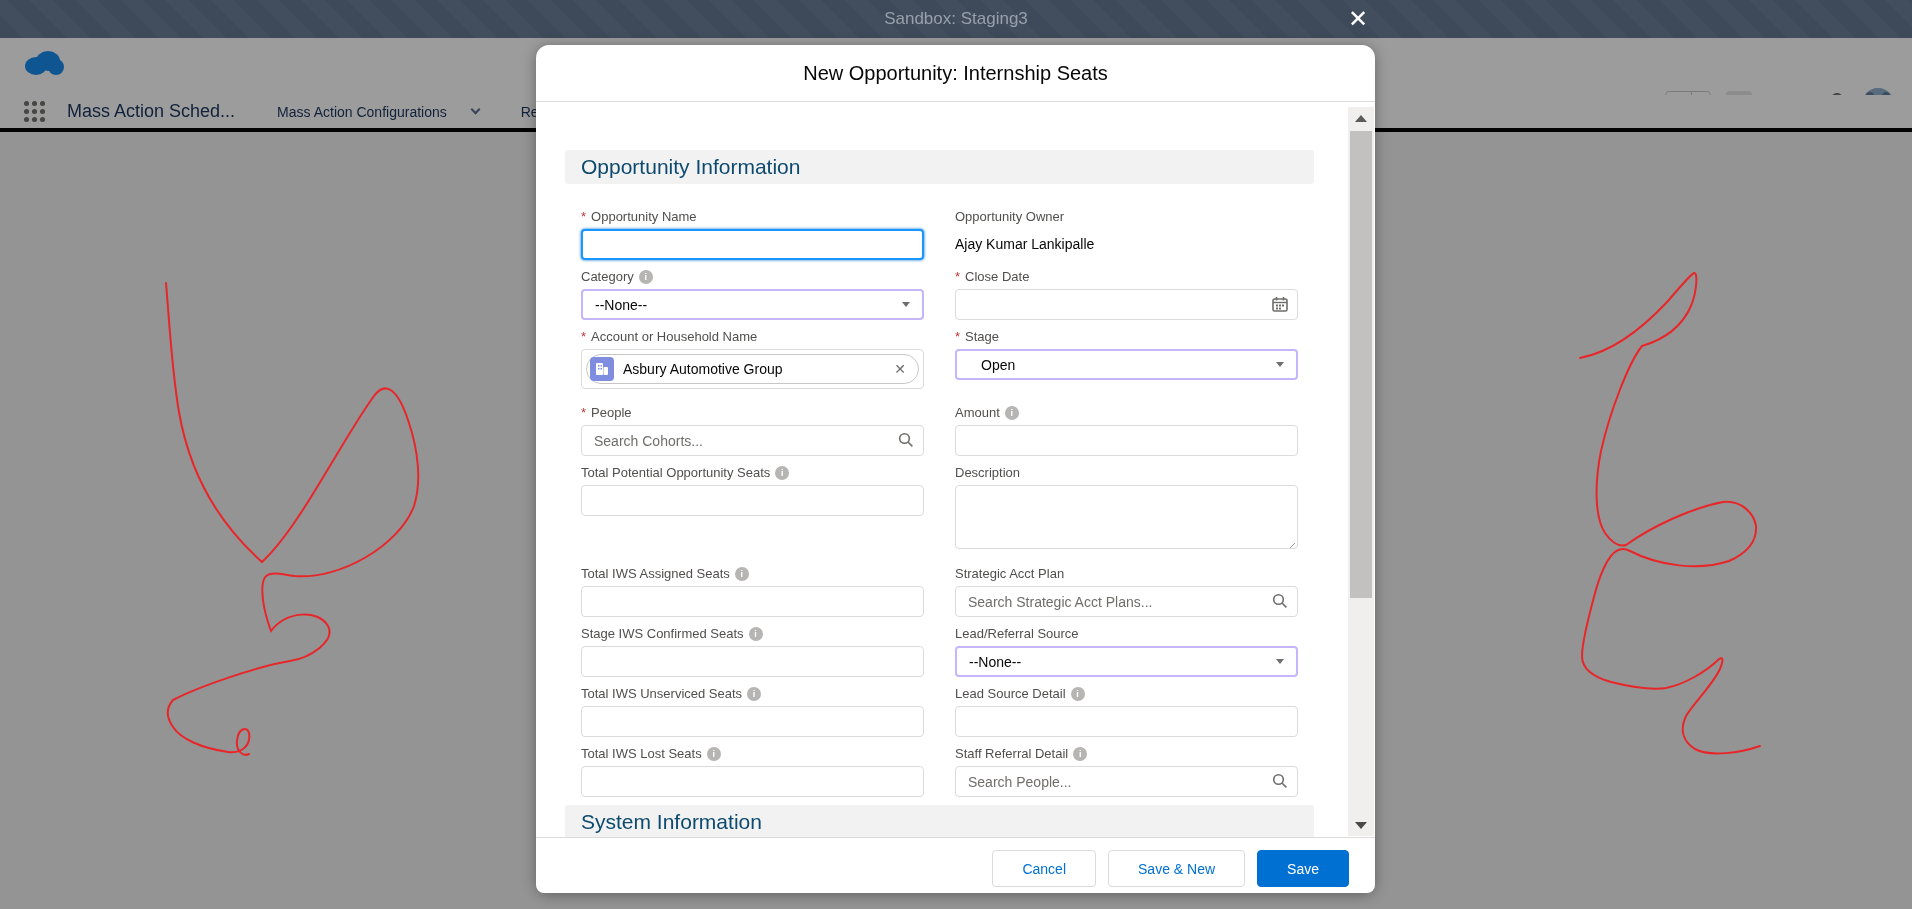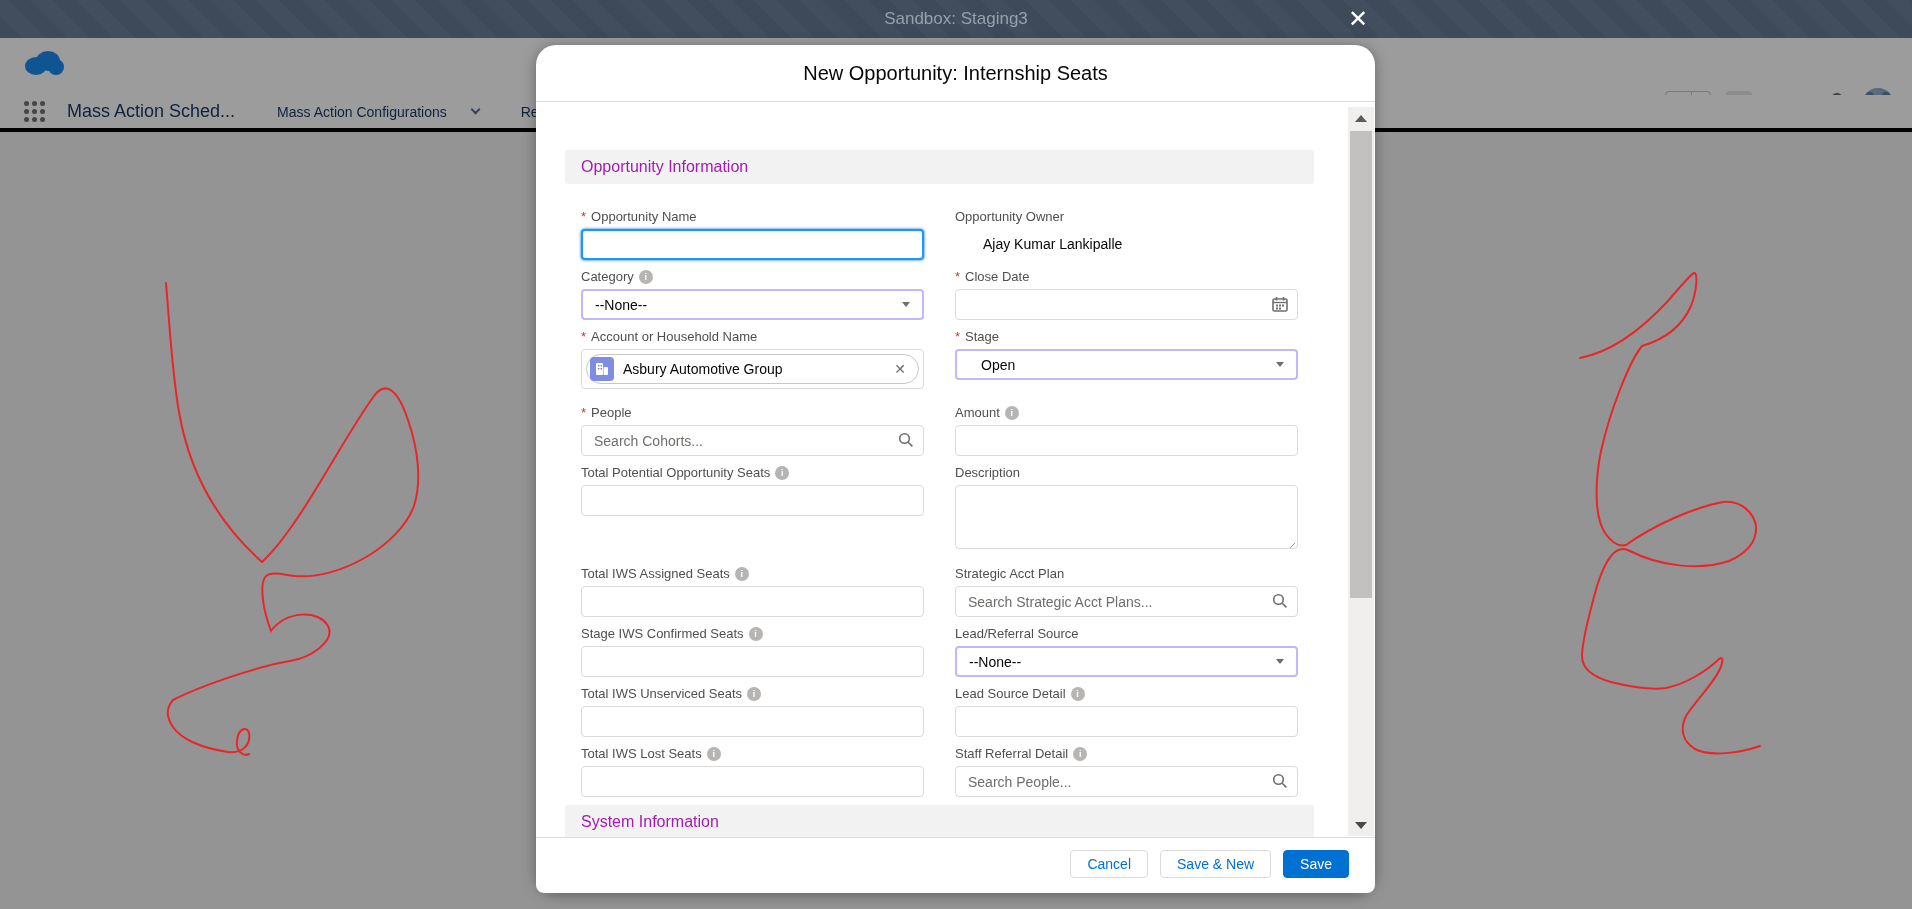--- a/index.html
+++ b/index.html
@@ -30,37 +30,37 @@
   .backdrop { position:absolute; left:0; right:0; top:38px; bottom:0; background:rgba(8,7,7,0.40); z-index:5; }
 
   
   .banner { position:absolute; top:0; left:0; right:0; height:38px; z-index:10;
     background:repeating-linear-gradient(45deg,#3e4a59 0 16px,#424e5e 16px 32px);
     display:flex; align-items:center; justify-content:center; }
   .banner-text { color:#97a0ab; font-size:17px; }
   .close-x { position:absolute; left:1348px; top:4px; z-index:25; color:#fff; font-size:24px; font-weight:300; cursor:pointer; line-height:30px; }
 
   
-  .modal { position:absolute; left:536px; top:45px; width:839px; height:848px; background:#fff; border-radius:20px; z-index:20; box-shadow:0 2px 14px rgba(0,0,0,0.35); }
+  .modal { position:absolute; left:536px; top:45px; width:839px; height:848px; background:#fff; border-radius:13px; z-index:20; box-shadow:0 2px 14px rgba(0,0,0,0.35); }
   .modal-header { height:57px; border-bottom:1px solid #dddbda; display:flex; align-items:center; justify-content:center; }
   .modal-title { font-size:20px; color:#080707; font-weight:400; }
   .modal-content { position:absolute; top:58px; left:29px; width:749px; bottom:56px; overflow:hidden; }
-  .section-bar { height:34px; background:#f3f2f2; border-radius:3px; display:flex; align-items:center; padding-left:16px; font-size:16px; color:#a21caf; }
+  .section-bar { height:34px; background:#f3f2f2; border-radius:3px; display:flex; align-items:center; padding-left:16px; font-size:21px; color:#0c4a6e; }
   .section-bar.first { margin-top:47px; margin-bottom:24px; }
   .section-bar.second { margin-top:6px; }
   .form { padding:0 16px; }
   .frow { display:flex; gap:31px; margin-bottom:8px; }
   .fcell { width:343px; }
   .flabel { display:flex; align-items:center; gap:5px; height:17px; margin-bottom:4px; font-size:13px; color:#514f4d; }
   .req { color:#c23934; }
   .info-icon { width:14px; height:14px; border-radius:50%; background:#b7b5b3; color:#fff; font-size:9px; font-weight:bold; display:inline-flex; align-items:center; justify-content:center; font-style:normal; }
   .input, .search-input { width:100%; height:31px; border:1px solid #dddbda; border-radius:4px; background:#fff; font:14px "Liberation Sans","DejaVu Sans",sans-serif; color:#080707; padding:0 12px; outline:none; }
   .input.focused { border:2px solid #1b96ff; box-shadow:0 0 3px #0070d2; }
   .search-input::placeholder { color:#706e6b; opacity:1; }
-  .owner-value { font-size:14px; color:#080707; padding-top:7px;margin-left:28px; }
+  .owner-value { font-size:14px; color:#080707; padding-top:7px; }
   .selectbox { height:31px; border:2px solid #c4b5fd; border-radius:4px; background:#fff; display:flex; align-items:center; justify-content:space-between; padding:0 12px; cursor:pointer; }
   .select-value { font-size:14px; color:#080707; }
   .select-caret { width:0; height:0; border-left:4.5px solid transparent; border-right:4.5px solid transparent; border-top:5px solid #706e6b; }
   .iconwrap { position:relative; }
   .iconwrap .search-input { padding-right:34px; }
   .right-icon { position:absolute; right:10px; top:7px; }
   .textarea { width:100%; height:64px; border:1px solid #dddbda; border-radius:4px; resize:none; font:14px "Liberation Sans","DejaVu Sans",sans-serif; padding:6px 12px; outline:none; color:#080707; }
   .ta-grip { position:absolute; right:3px; bottom:5px; width:9px; height:9px;
     background:linear-gradient(135deg,transparent 0 50%,#9e9c9a 50% 55%,transparent 55% 70%,#9e9c9a 70% 75%,transparent 75%); }
   .combobox { height:40px; border:1px solid #dddbda; border-radius:4px; background:#fff; display:flex; align-items:center; padding:4px; }
@@ -72,21 +72,21 @@
   
   .mscrollbar { position:absolute; top:62px; right:1px; bottom:57px; width:26px; background:#f0efee; z-index:2; }
   .sb-arrow-up, .sb-arrow-down { position:absolute; left:0; width:26px; height:22px; display:flex; align-items:center; justify-content:center; }
   .sb-arrow-up { top:0; } .sb-arrow-down { bottom:0; }
   .tri-up { width:0; height:0; border-left:6px solid transparent; border-right:6px solid transparent; border-bottom:7px solid #5c5b59; }
   .tri-down { width:0; height:0; border-left:6px solid transparent; border-right:6px solid transparent; border-top:7px solid #4a4947; }
   .sb-thumb { position:absolute; left:2px; top:24px; width:22px; height:467px; background:#c2c1c0; }
 
   
   .modal-footer { position:absolute; left:0; right:0; bottom:0; height:56px; border-top:1px solid #dddbda; display:flex; justify-content:flex-end; align-items:flex-start; gap:12px; padding:12px 26px 0 0; background:#fff; border-radius:0 0 8px 8px; }
-  .btn { height:28px; border-radius:4px; font-size:14px; padding:0 16px; display:inline-flex; align-items:center; cursor:pointer; }
+  .btn { height:37px; border-radius:4px; font-size:14px; padding:0 29px; display:inline-flex; align-items:center; cursor:pointer; }
   .btn-neutral { background:#fff; border:1px solid #dddbda; color:#0070d2; }
   .btn-brand { background:#0070d2; border:1px solid #0070d2; color:#fff; }
 
   
   .annotations { position:absolute; inset:0; z-index:40; pointer-events:none; }
 </style>
 </head>
 <body>
 
 <div class="page">

